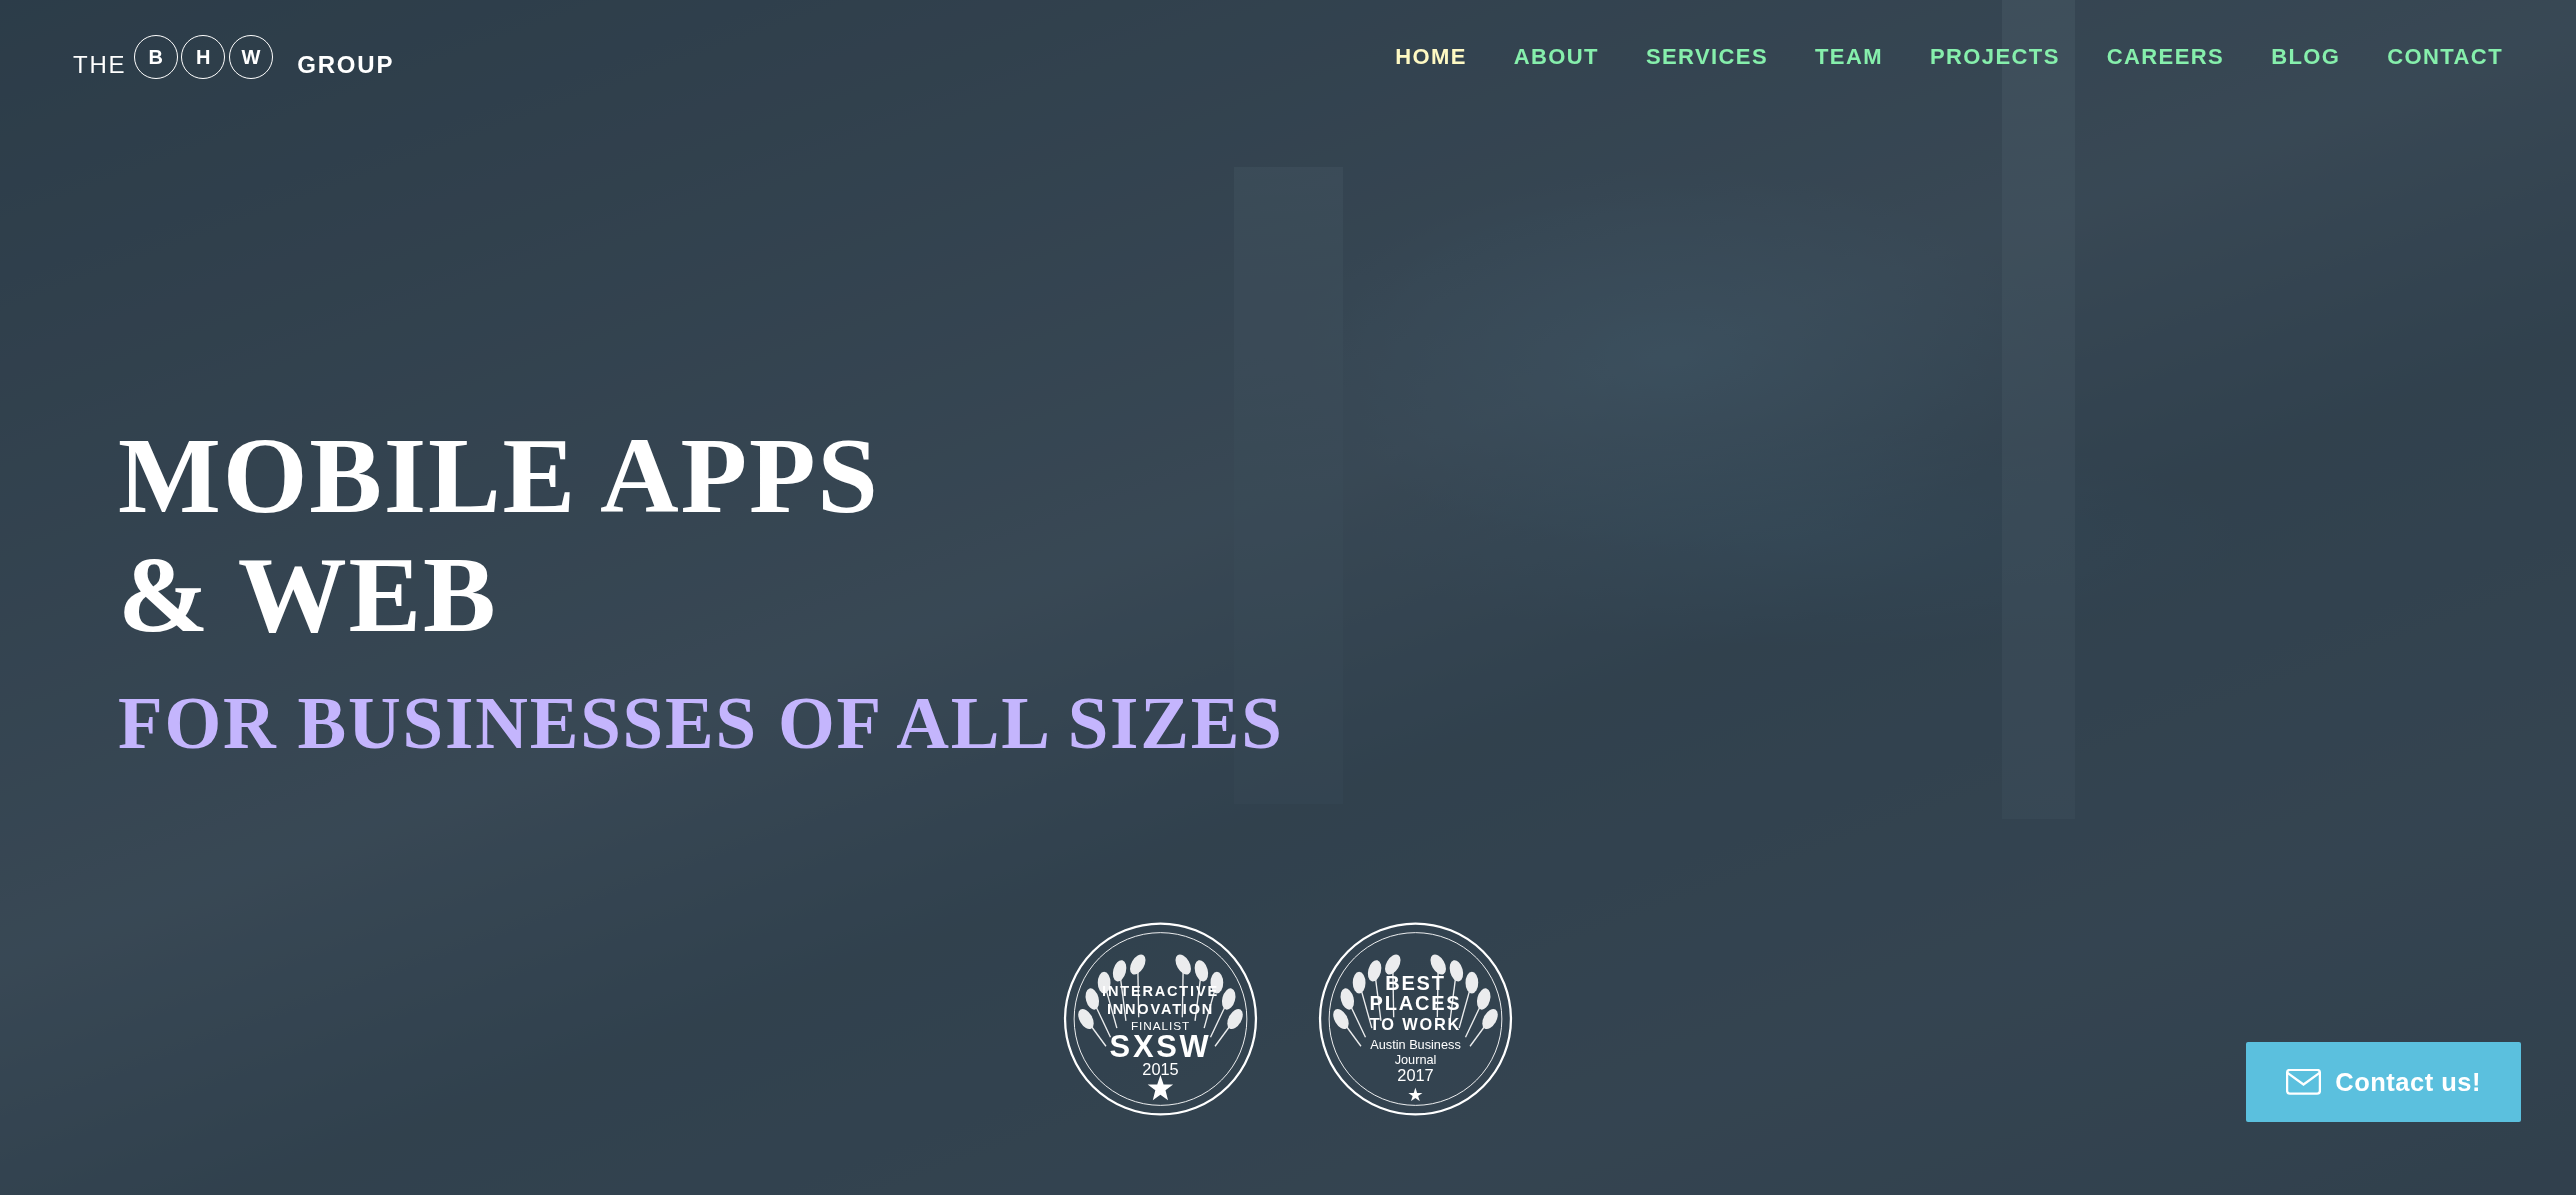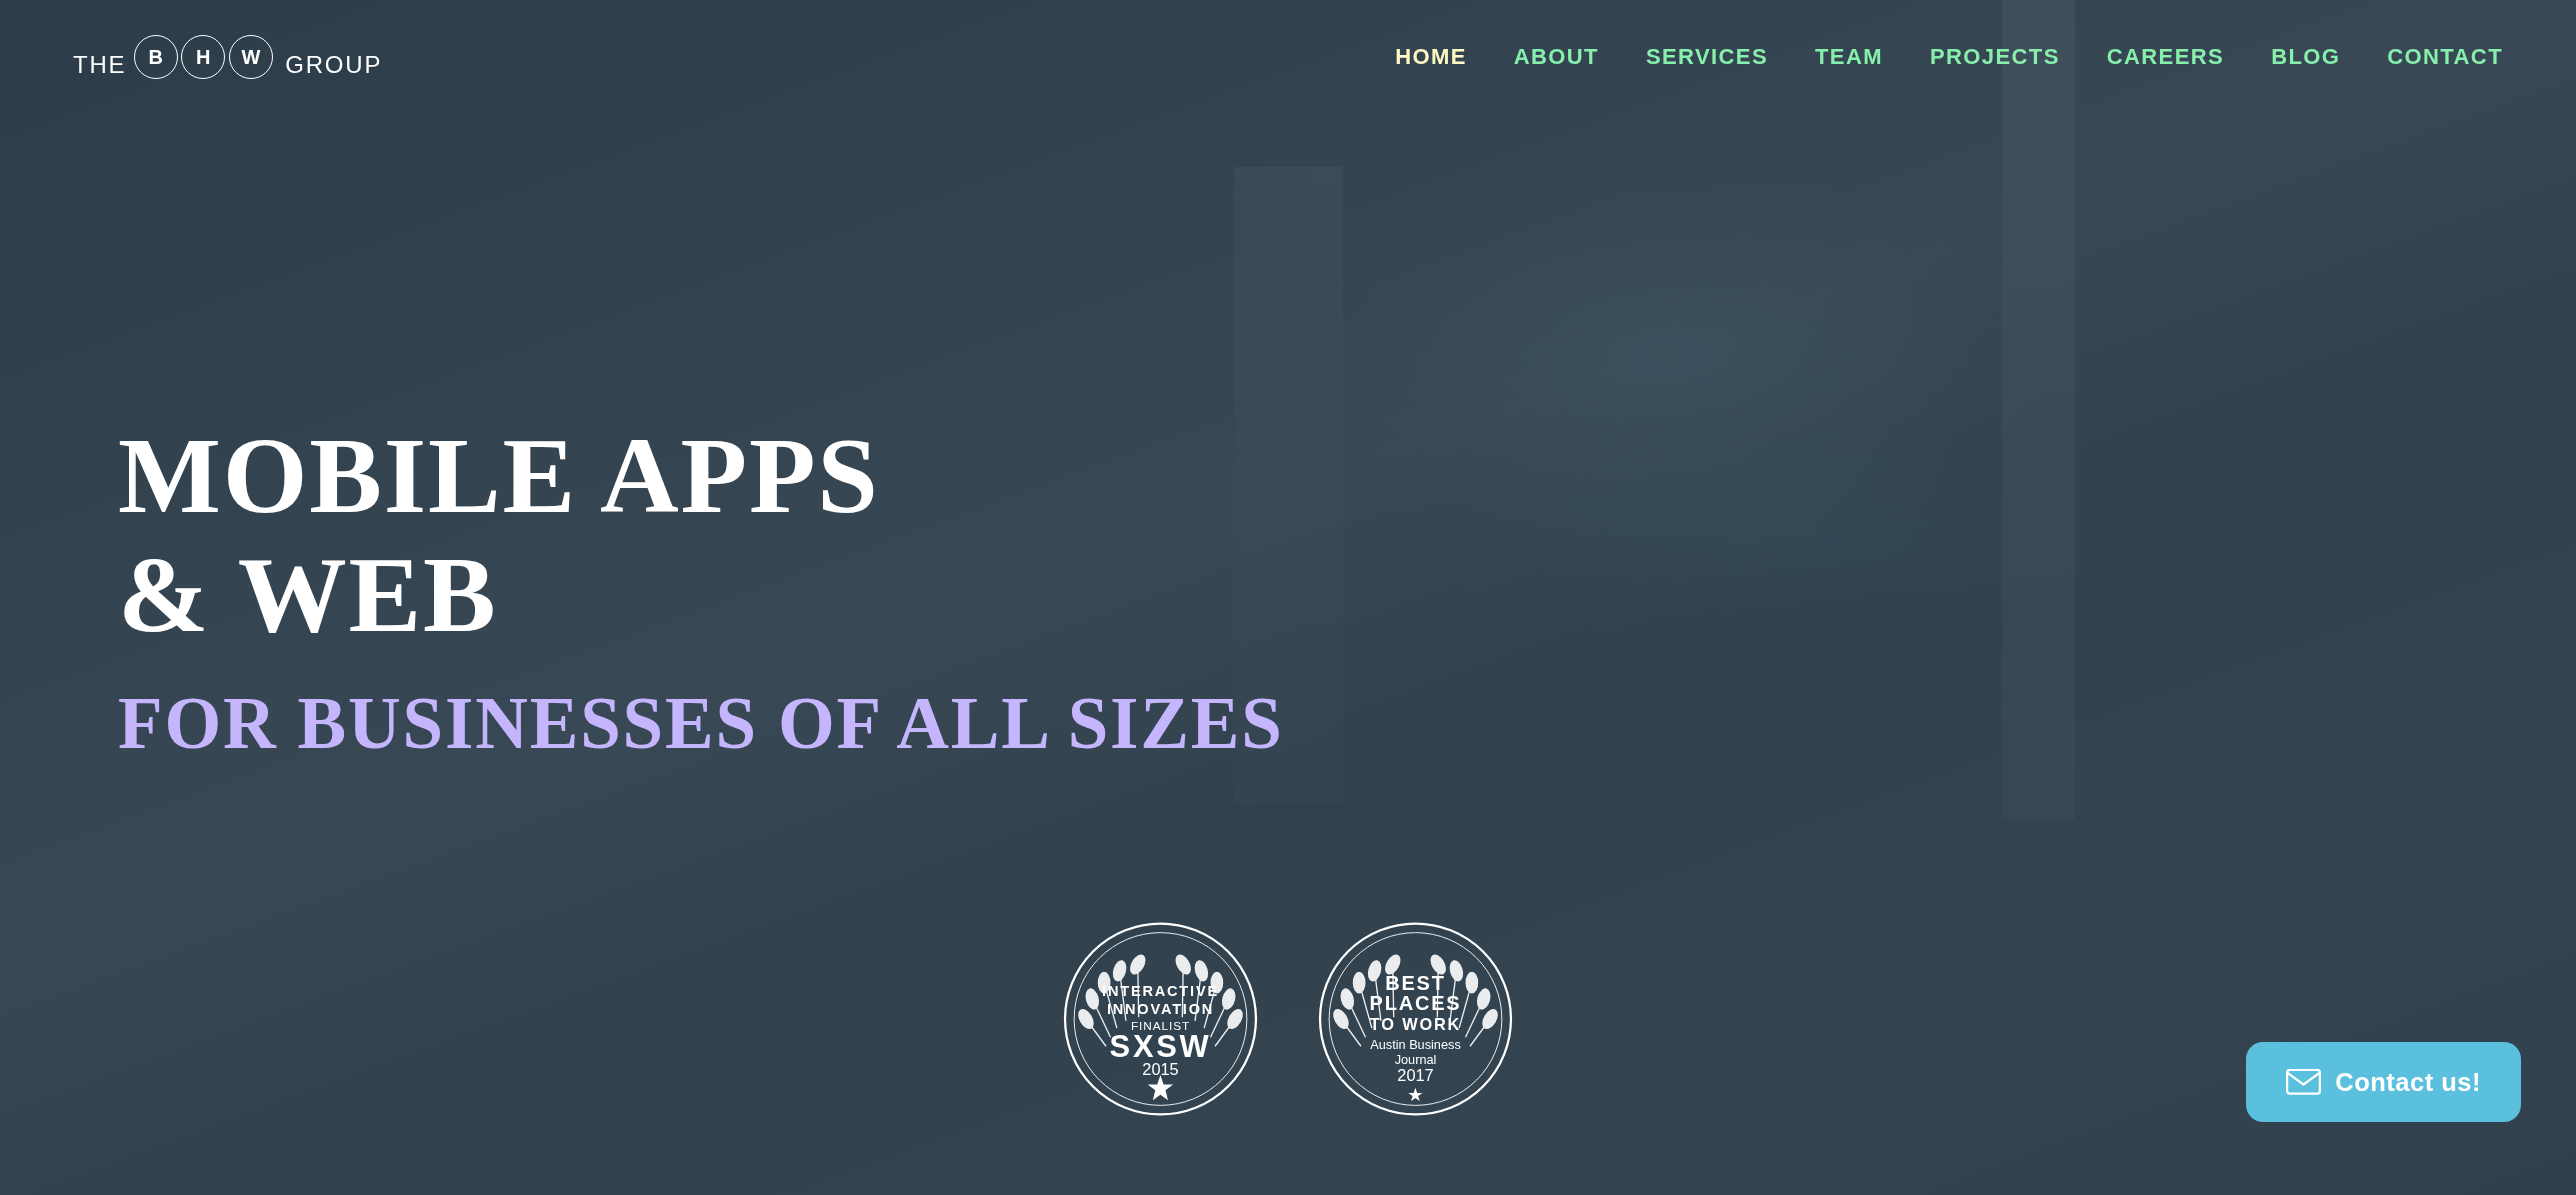--- a/index.html
+++ b/index.html
@@ -96,24 +96,24 @@
       display: flex;
       align-items: center;
       justify-content: center;
       font-size: 20px;
       font-weight: 700;
       color: white;
     }
 
     .logo-text-group {
       font-size: 24px;
-      font-weight: 400;
+      font-weight: 700;
       letter-spacing: 1.8px;
       color: white;
-      margin-left: 5px;
+      margin-left: 17px;
     }
 
     .nav {
       display: flex;
       align-items: center;
       gap: 47px;
     }
 
     .nav-item {
       color: #86efac;
@@ -178,21 +178,21 @@
     }
 
     
     .contact-btn {
       position: absolute;
       bottom: 73px;
       right: 55px;
       background: #5bc0de;
       color: white;
       border: none;
-      border-radius: 17px;
+      border-radius: 2px;
       padding: 25.5px 40px;
       font-size: 25.5px;
       font-weight: 600;
       cursor: pointer;
       display: flex;
       align-items: center;
       gap: 14.6px;
       z-index: 10;
       letter-spacing: 0.5px;
     }

